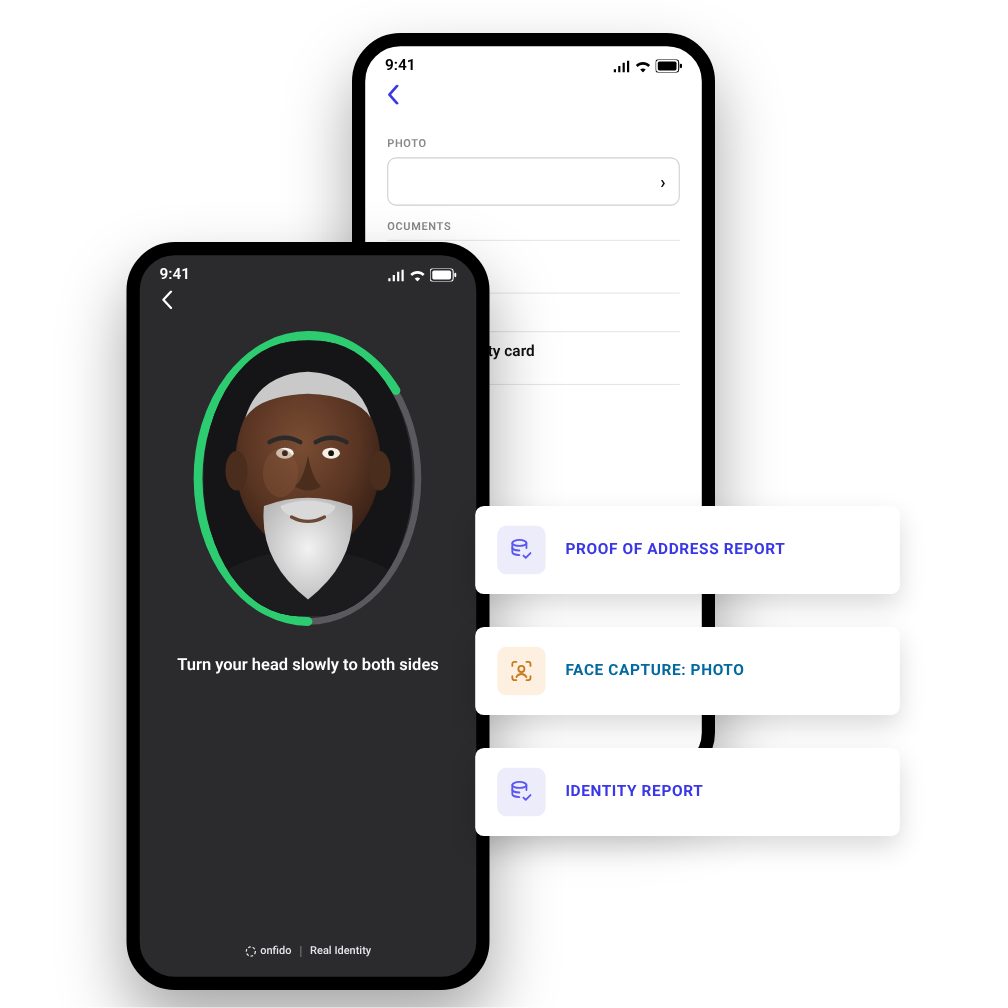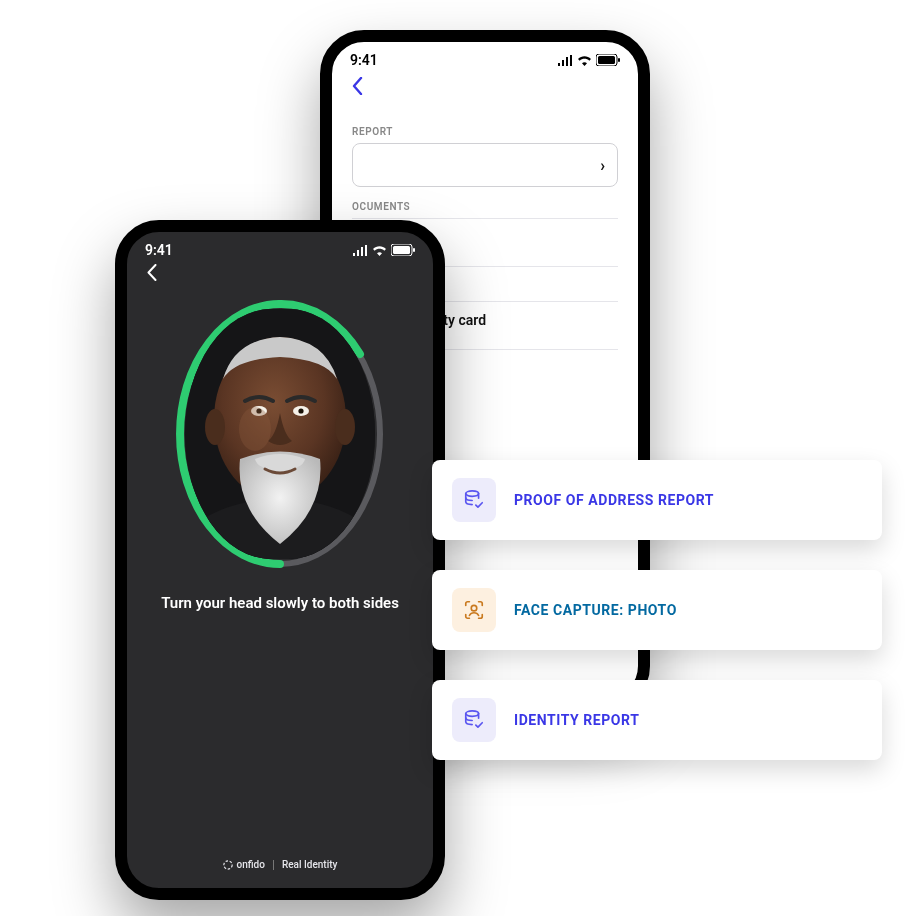--- a/index.html
+++ b/index.html
@@ -71,21 +71,21 @@
       position:absolute; bottom:18px; left:0; right:0;
       display:flex; justify-content:center; align-items:center; gap:8px;
       color:#e5e5ea; font-size:10px; font-weight:500;
     }
     .brand-divider { width:1px; height:10px; background:#777; }
     .brand-logo { display:flex; align-items:center; gap:4px; }
     .brand-logo svg { width:10px; height:10px; }
 
     
     .card {
-      position:absolute; left:432px; width:450px;
+      position:absolute; left:432px; width:386px;
       background:#fff; border-radius:8px;
       box-shadow:0 10px 24px rgba(0,0,0,.15);
       display:flex; align-items:center; gap:18px;
       padding:18px 20px;
     }
     .card1 { top:460px; }
     .card2 { top:570px; }
     .card3 { top:680px; }
     .card-icon {
       width:44px; height:44px; border-radius:8px;
@@ -128,21 +128,21 @@
     </div>
   </div>
 
   <div class="back-content">
     <div class="back-arrow">
       <svg width="11" height="18" viewBox="0 0 11 18">
           <path fill="none" stroke="#3a37e6" stroke-width="2.4" stroke-linecap="round" stroke-linejoin="round" d="M9 1 2 9l7 8"></path>
         </svg>
     </div>
 
-    <div class="section-label">REPORT</div>
+    <div class="section-label">PHOTO</div>
     <div class="select-box">
       <span>›</span>
     </div>
 
     <div class="section-label">OCUMENTS</div>
 
     <div class="doc-item">
       <div class="doc-name">Passport</div>
       <div class="doc-sub">Photo page</div>
     </div>

